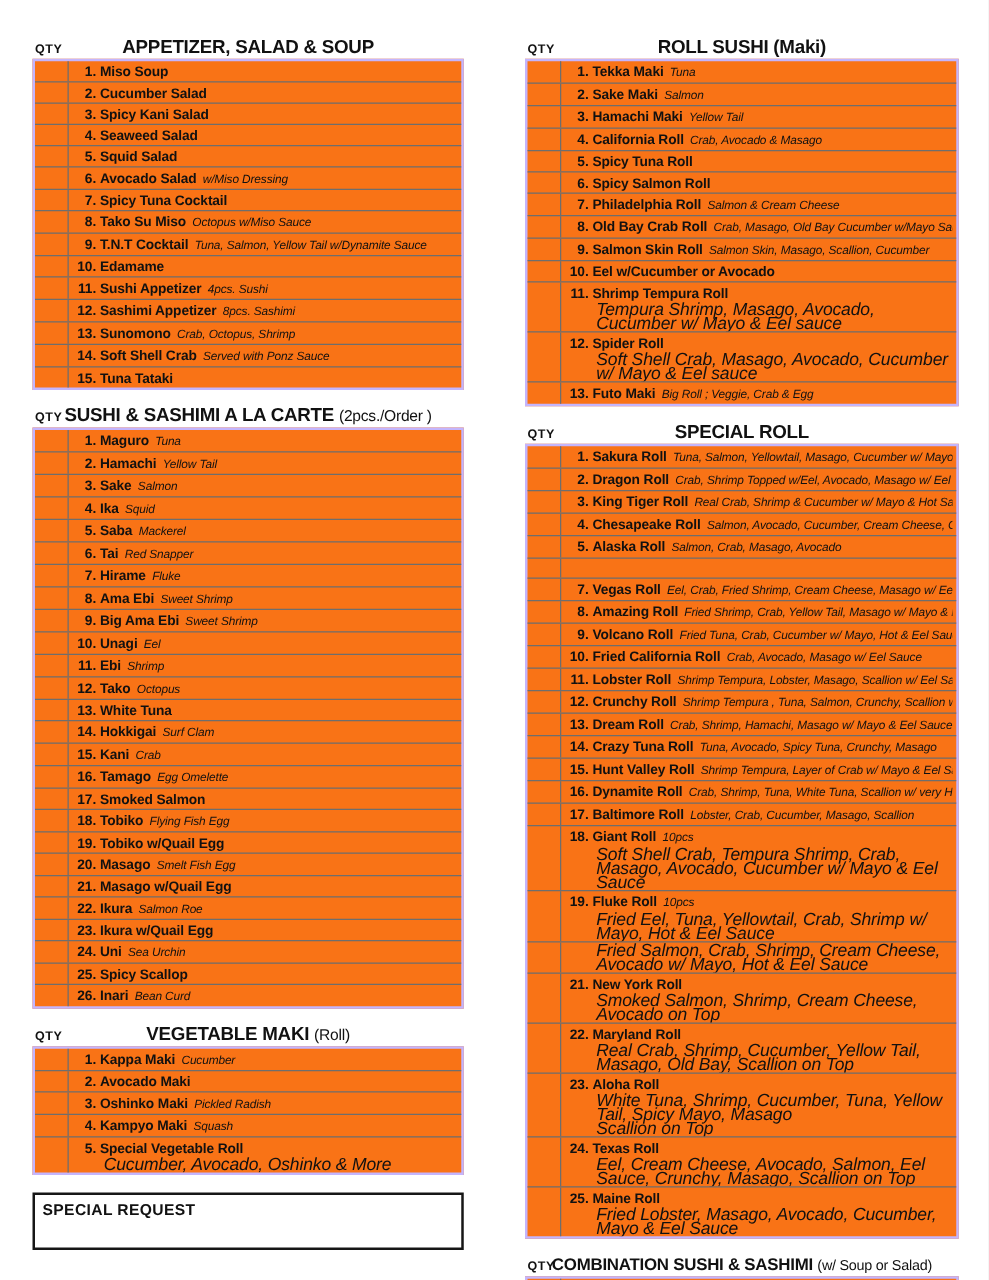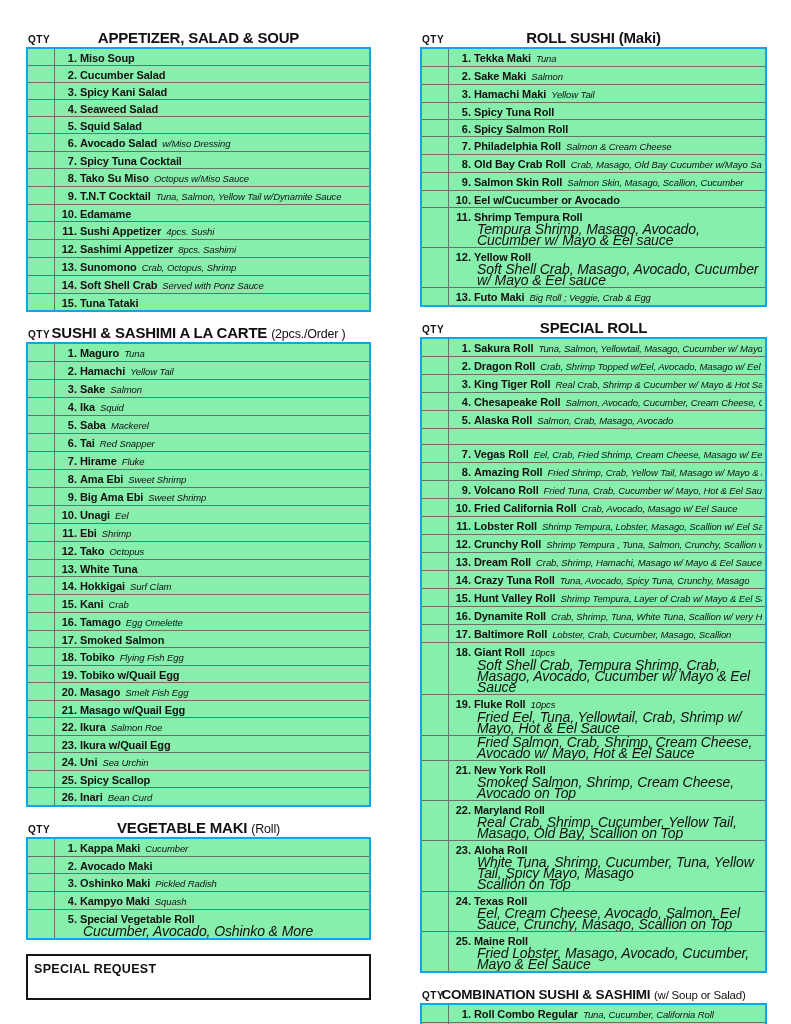--- a/index.html
+++ b/index.html
@@ -11,21 +11,21 @@
   .col{position:absolute;top:28px;}
   .col-left{left:26px;width:345px;}
   .col-right{left:420px;width:347px;}
   .sec{margin-bottom:11px;}
   .sec-header{position:relative;height:19px;line-height:19px;text-align:center;white-space:nowrap;}
   .qty-label{position:absolute;left:2px;bottom:1px;font-size:10px;font-weight:bold;letter-spacing:.5px;line-height:12px;}
   .sec-title{font-size:15px;font-weight:bold;letter-spacing:-0.2px;}
   .sec-title .suffix{font-weight:normal;font-size:12.5px;}
   .sec-header.tight .sec-title{font-size:13.5px;}
   .sec-header.tight .suffix{font-size:11.5px;}
-  .menu-table{border:2px solid #0ea5e9;background:#86efac;}
+  .menu-table{border:2px solid #c4b5fd;background:#f97316;}
   .row{display:flex;align-items:stretch;min-height:15px;}
   .row + .row{border-top:1px solid #6e6e6e;}
   .qty-cell{flex:0 0 26px;border-right:1px solid #6e6e6e;}
   .item-cell{flex:1 1 auto;padding:0.5px 3px 0.5px 2px;overflow:hidden;}
   .line{display:block;white-space:nowrap;overflow:hidden;line-height:14px;}
   .num{display:inline-block;width:20px;text-align:right;font-size:11px;font-weight:bold;margin-right:3px;}
   .nm{font-size:11px;font-weight:bold;letter-spacing:-0.1px;}
   .desc{font-size:9.5px;font-style:italic;margin-left:5px;letter-spacing:-0.1px;}
   .sub{font-size:14px;font-style:italic;line-height:11px;margin-left:26px;white-space:pre-line;letter-spacing:-0.1px;padding-bottom:1px;}
   .request-box{
@@ -467,20 +467,27 @@
           </div>
 
           <div class="row">
             <div class="qty-cell"></div>
             <div class="item-cell">
               <span class="line"><span class="num">3.</span><span class="nm">Hamachi Maki</span><span class="desc">Yellow Tail</span></span>
 
             </div>
           </div>
 
+          <div class="row">
+            <div class="qty-cell"></div>
+            <div class="item-cell">
+              <span class="line"><span class="num">4.</span><span class="nm">California Roll</span><span class="desc">Crab, Avocado &amp; Masago</span></span>
+
+            </div>
+          </div>
 
           <div class="row">
             <div class="qty-cell"></div>
             <div class="item-cell">
               <span class="line"><span class="num">5.</span><span class="nm">Spicy Tuna Roll</span></span>
 
             </div>
           </div>
 
           <div class="row">
@@ -527,21 +534,21 @@
             <div class="qty-cell"></div>
             <div class="item-cell">
               <span class="line"><span class="num">11.</span><span class="nm">Shrimp Tempura Roll</span></span>
               <div class="sub">Tempura Shrimp, Masago, Avocado, Cucumber w/ Mayo &amp; Eel sauce</div>
             </div>
           </div>
 
           <div class="row">
             <div class="qty-cell"></div>
             <div class="item-cell">
-              <span class="line"><span class="num">12.</span><span class="nm">Yellow Roll</span></span>
+              <span class="line"><span class="num">12.</span><span class="nm">Spider Roll</span></span>
               <div class="sub">Soft Shell Crab, Masago, Avocado, Cucumber w/ Mayo &amp; Eel sauce</div>
             </div>
           </div>
 
           <div class="row">
             <div class="qty-cell"></div>
             <div class="item-cell">
               <span class="line"><span class="num">13.</span><span class="nm">Futo Maki</span><span class="desc">Big Roll ; Veggie, Crab &amp; Egg</span></span>
 
             </div>

